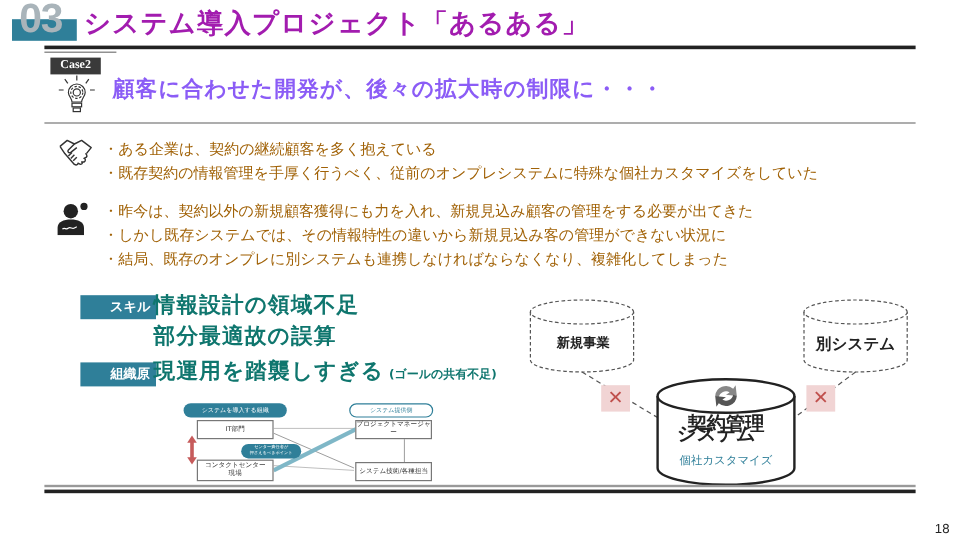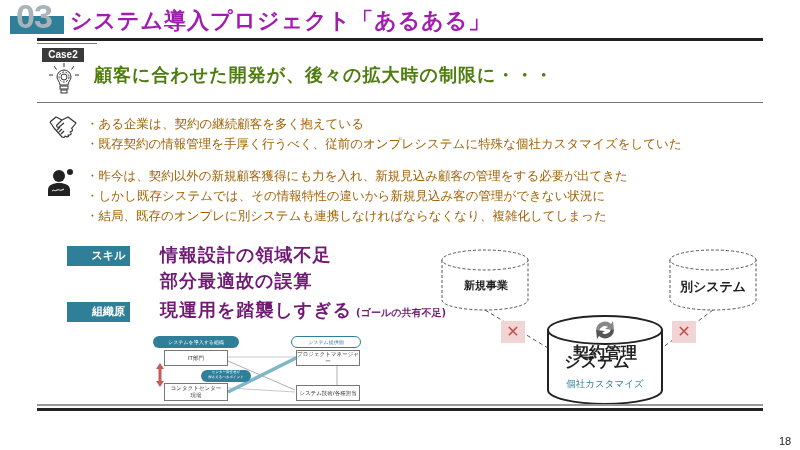--- a/index.html
+++ b/index.html
@@ -6,31 +6,31 @@
   html, body { width: 800px; height: 450px; background: #ffffff; overflow: hidden; }
   body { position: relative; font-family: "DejaVu Sans", "Liberation Sans", sans-serif; color: #222; }
 
   .section-num-bg { position: absolute; left: 10px; top: 16px; width: 54px; height: 18px; background: #2f7f99; }
   .section-num { position: absolute; left: 16px; top: -2px; font-size: 34px; font-weight: bold; color: #a9b4ba; letter-spacing: -1px; line-height: 36px; font-family: "Liberation Sans", sans-serif; }
   .title { position: absolute; left: 70px; top: 6px; font-size: 22px; font-weight: bold; color: #a21caf; letter-spacing: 1px; line-height: 30px; }
 
   .rule-thick { position: absolute; left: 37px; width: 726px; height: 3px; background: #222; }
   .rule-thin { position: absolute; left: 37px; width: 726px; height: 1px; background: #777; }
 
-  .case-badge { position: absolute; left: 42px; top: 48px; width: 42px; height: 14px; background: #3a3a3a; color: #fff; font-size: 10px; font-weight: bold; text-align: center; line-height: 14px; font-family: Liberation Sans, sans-serif; }
+  .case-badge { position: absolute; left: 42px; top: 48px; width: 42px; height: 14px; background: #3a3a3a; color: #fff; font-size: 10px; font-weight: bold; text-align: center; line-height: 14px; font-family: Liberation Serif, serif; }
   .bulb-icon { position: absolute; left: 48px; top: 62px; width: 32px; height: 34px; }
-  .subtitle { position: absolute; left: 94px; top: 62px; font-size: 18px; font-weight: bold; color: #4d7c0f; letter-spacing: 1px; line-height: 26px; }
+  .subtitle { position: absolute; left: 94px; top: 62px; font-size: 18px; font-weight: bold; color: #8b5cf6; letter-spacing: 1px; line-height: 26px; }
 
   .handshake-icon { position: absolute; left: 48px; top: 114px; width: 30px; height: 26px; }
   .person-icon { position: absolute; left: 46px; top: 168px; width: 32px; height: 28px; }
 
   .bullet { position: absolute; left: 86px; font-size: 12.5px; color: #a16207; line-height: 18px; white-space: nowrap; }
 
   .cause-tag { position: absolute; left: 67px; width: 63px; height: 20px; background: #2f7f99; color: #fff; font-size: 11px; font-weight: bold; text-align: center; line-height: 20px; padding-left: 20px; }
-  .cause-text { position: absolute; left: 160px; font-size: 18px; font-weight: bold; color: #701a75; letter-spacing: 1px; line-height: 24px; white-space: nowrap; }
+  .cause-text { position: absolute; left: 128px; font-size: 18px; font-weight: bold; color: #0f766e; letter-spacing: 1px; line-height: 24px; white-space: nowrap; }
   .cause-note { font-size: 10px; font-weight: bold; letter-spacing: 0; margin-left: 4px; }
 
   
   .mini-pill { position: absolute; height: 12px; border-radius: 7px; font-size: 5px; line-height: 12px; text-align: center; }
   .mini-pill.filled { background: #2f7f99; color: #fff; }
   .mini-pill.outline { border: 1px solid #2f7f99; color: #2f7f99; background: #fff; line-height: 10px; }
   .mini-box { position: absolute; border: 1px solid #777; background: #fff; font-size: 5.5px; color: #333; text-align: center; display: flex; align-items: center; justify-content: center; line-height: 7px; }
   .mini-svg { position: absolute; left: 140px; top: 330px; width: 240px; height: 80px; }
 
   

